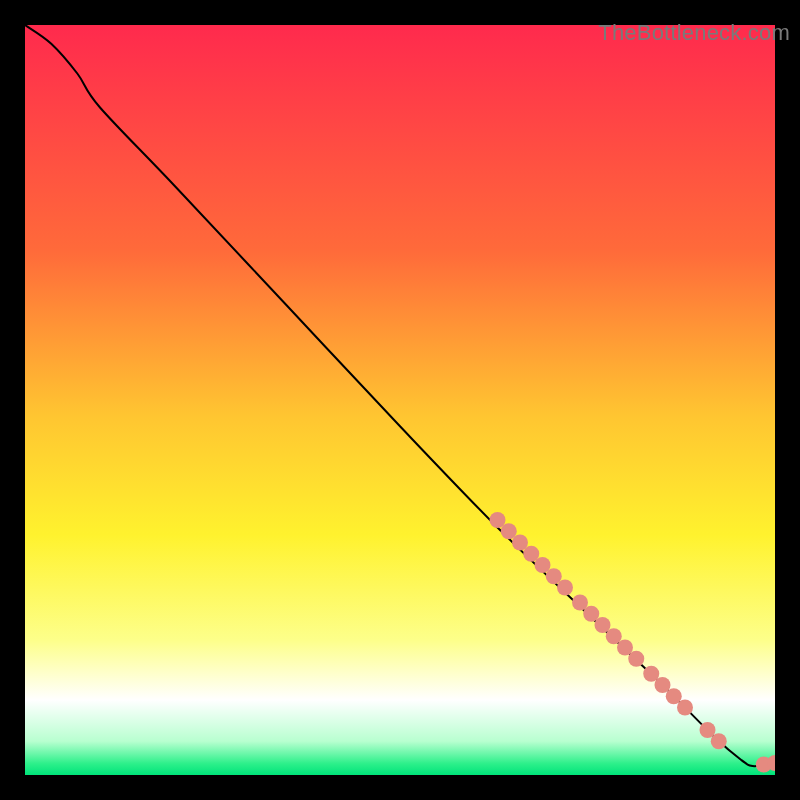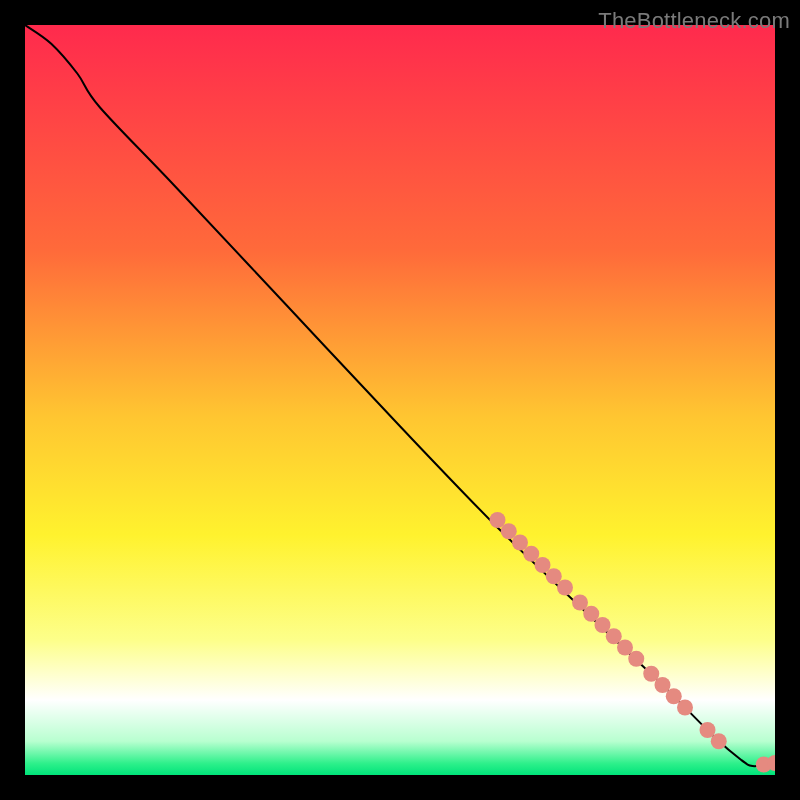--- a/index.html
+++ b/index.html
@@ -12,21 +12,21 @@
   }
   .plot {
     position: absolute;
     left: 25px;
     top: 25px;
     width: 750px;
     height: 750px;
   }
   .watermark {
     position: absolute;
-    top: 8px;
+    top: 20px;
     right: 10px;
     font-family: Arial, Helvetica, sans-serif;
     font-size: 22px;
     color: #7a7a7a;
     letter-spacing: 0.2px;
   }
   svg { display: block; }
 </style>
 </head>
 <body>

